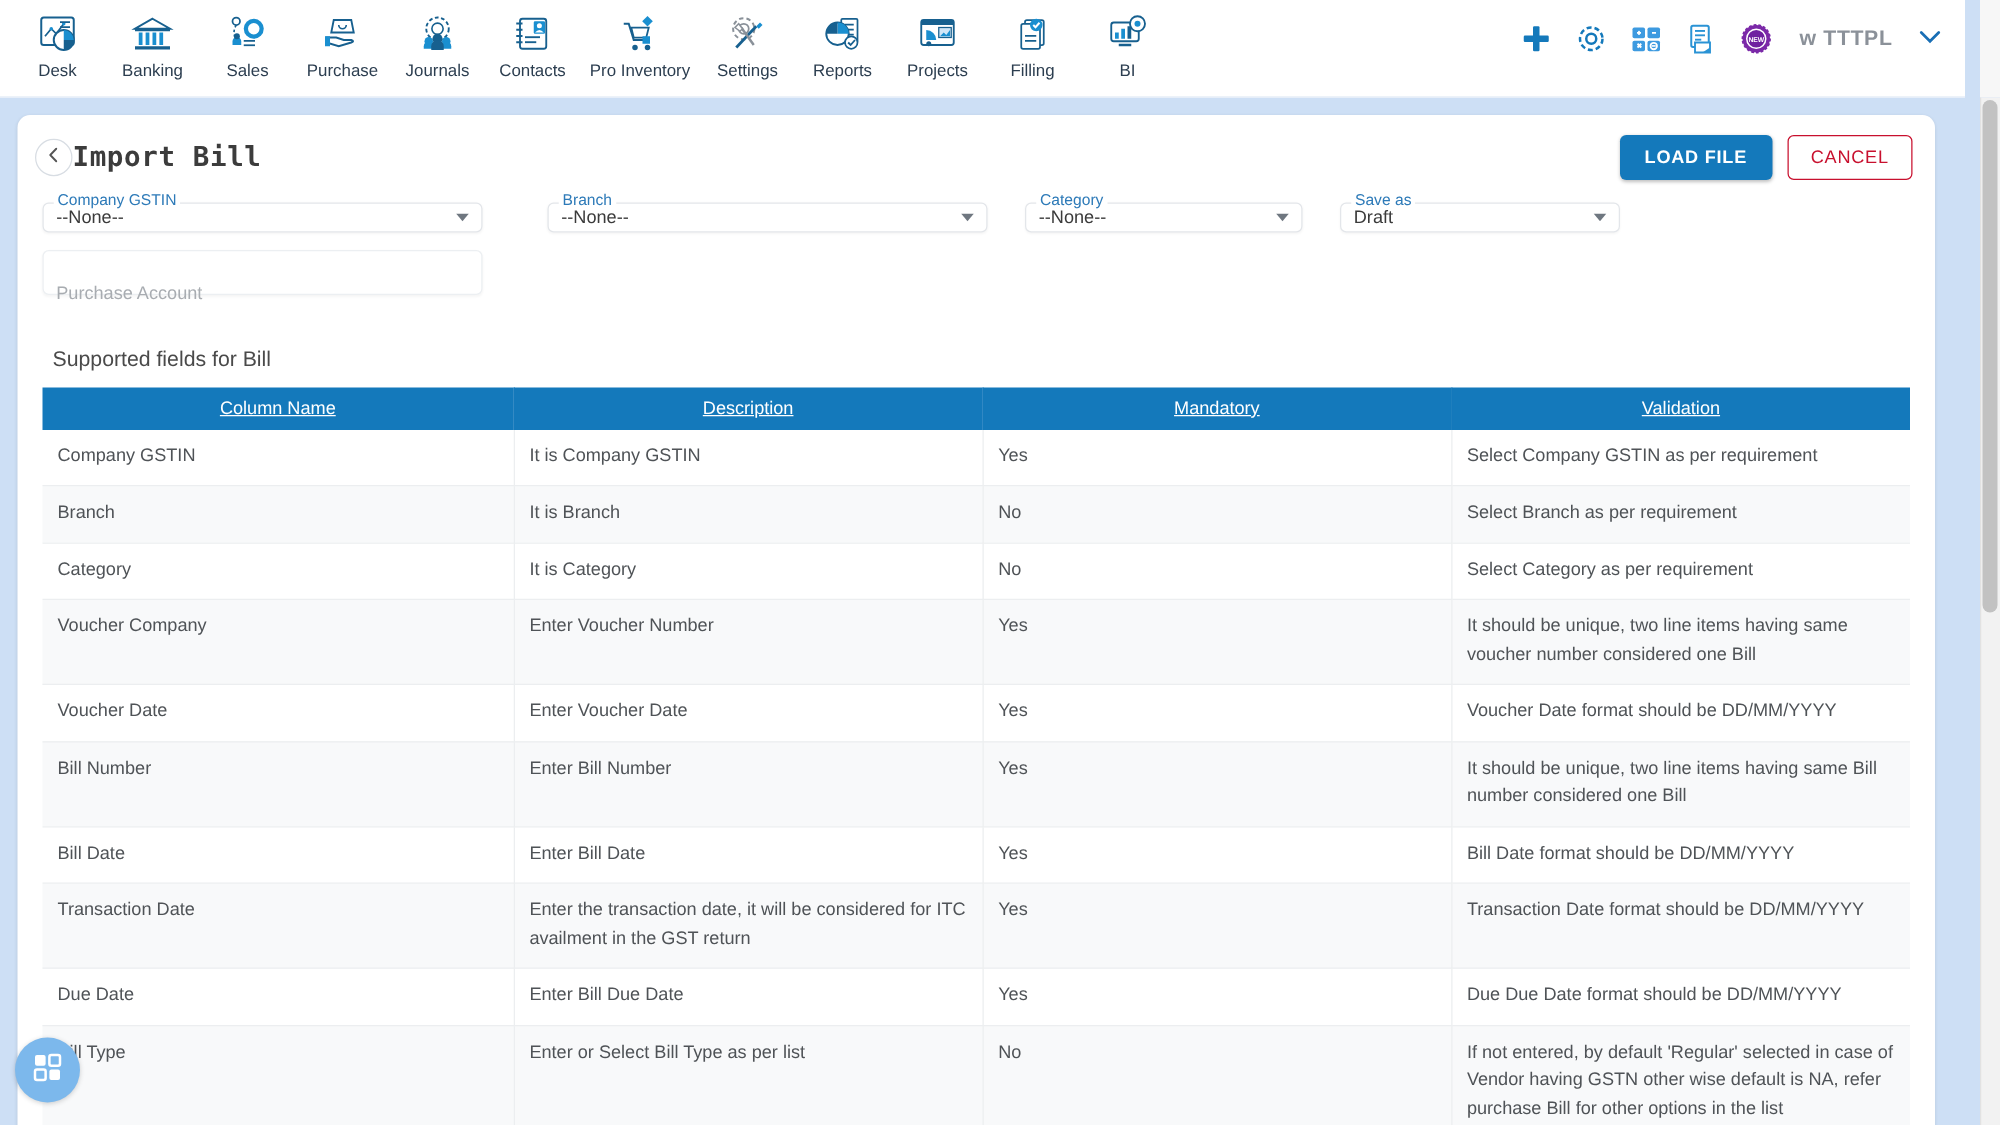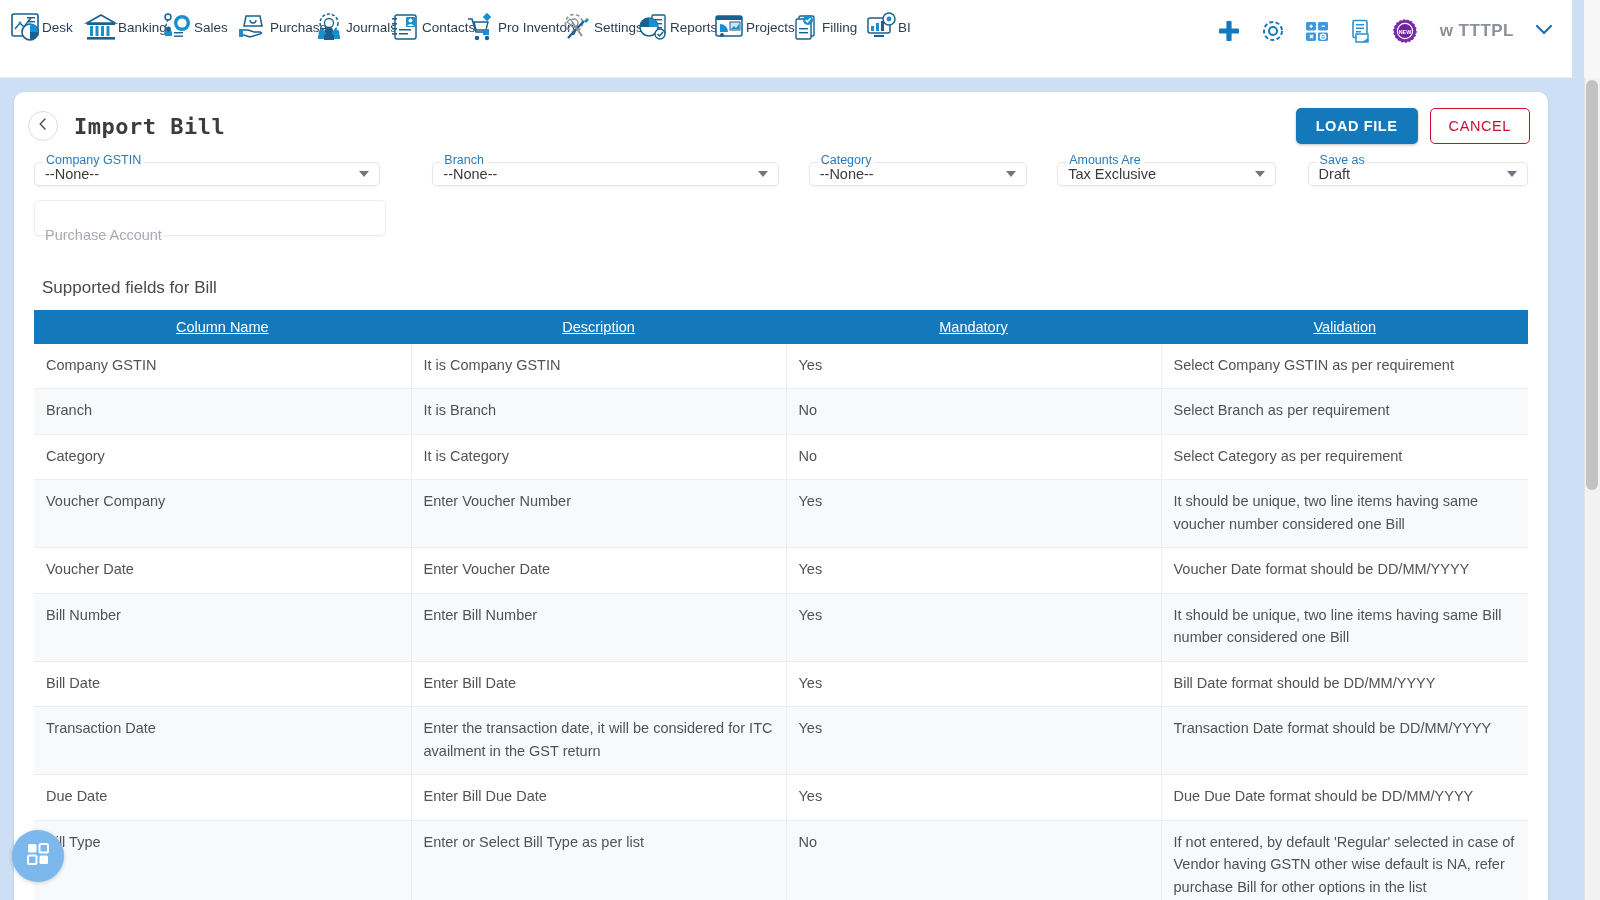--- a/index.html
+++ b/index.html
@@ -13,21 +13,21 @@
 
   
   .topbar {
     position: absolute; top: 0; left: 0; width: 1572px; height: 78px;
     background: #ffffff;
     display: flex; align-items: flex-start;
     border-bottom: 1px solid #e6eef8;
   }
   .nav-items { display: flex; align-items: flex-start; padding-left: 8px; }
   .nav-item {
-    width: 76px; display: flex; flex-direction: row; align-items: center;
+    width: 76px; display: flex; flex-direction: column; align-items: center;
     padding-top: 6px; cursor: pointer;
   }
   .nav-item .ico { height: 42px; display:flex; align-items:center; justify-content:center; }
   .nav-item .lbl {
     font-size: 13.5px; color: #2c3e50; margin-top: 1px; white-space: nowrap;
   }
   .nav-right {
     margin-left: auto; display: flex; align-items: center; gap: 18px;
     padding-right: 16px; height: 62px;
   }
@@ -51,21 +51,21 @@
   }
   .back-btn {
     width: 30px; height: 30px; border-radius: 50%;
     border: 1px solid #d8dde3; background: #fff;
     display: flex; align-items: center; justify-content: center;
     cursor: pointer; flex: 0 0 auto;
   }
   .page-title {
     font-family: "DejaVu Sans Mono", monospace;
     font-size: 22px; font-weight: bold; color: #3c3c3c;
-    margin-left: 16px; letter-spacing: .5px;
+    letter-spacing: .5px;
   }
   .head-actions { margin-left: auto; display: flex; align-items: center; gap: 12px; }
   .btn-load {
     background: #1479bb; color: #fff; border: none; border-radius: 5px;
     font-size: 14.5px; font-weight: bold; letter-spacing: .6px;
     padding: 10px 20px; cursor: pointer;
     box-shadow: 0 1px 3px rgba(0,0,0,.25);
   }
   .btn-cancel {
     background: #fff; color: #c8102e; border: 1.6px solid #c8102e; border-radius: 5px;
@@ -436,27 +436,20 @@
       </div>
 
       <div class="field field-w3">
         <div class="fld-label">Category</div>
         <div class="fld-box">
           <span class="fld-val">--None--</span>
           <span class="caret"></span>
         </div>
       </div>
 
-      <div class="field field-w4">
-        <div class="fld-label">Amounts Are</div>
-        <div class="fld-box">
-          <span class="fld-val">Tax Exclusive</span>
-          <span class="caret"></span>
-        </div>
-      </div>
 
       <div class="field field-w5">
         <div class="fld-label">Save as</div>
         <div class="fld-box">
           <span class="fld-val">Draft</span>
           <span class="caret"></span>
         </div>
       </div>
     </div>
 

